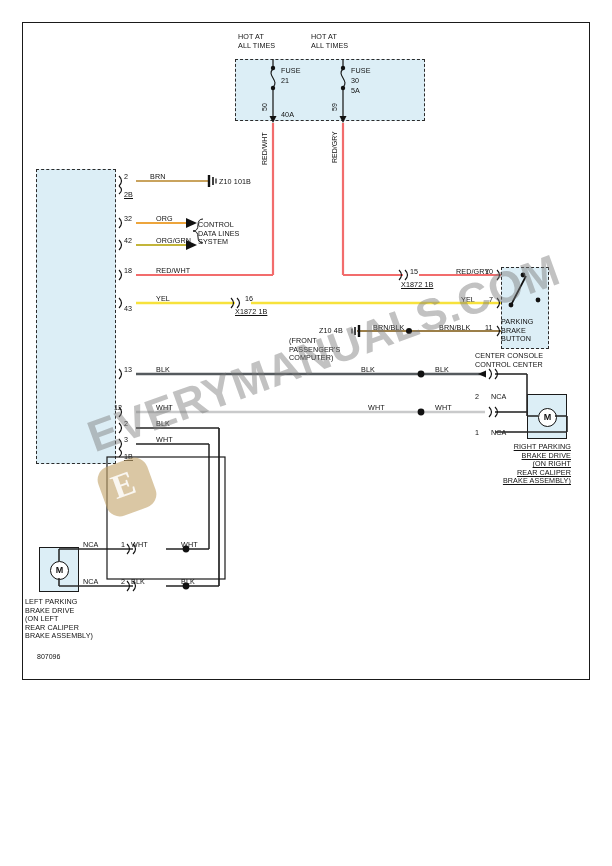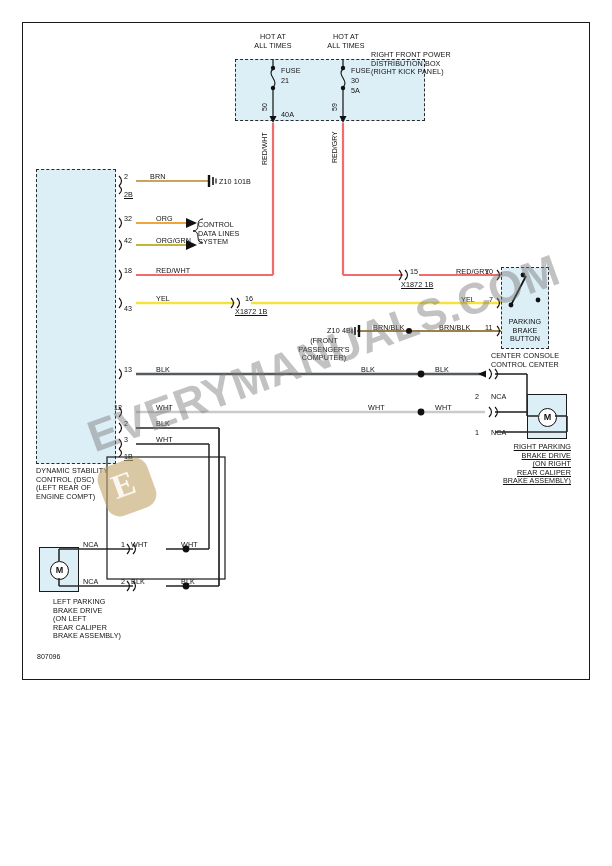--- a/index.html
+++ b/index.html
@@ -28,21 +28,21 @@
     overflow: hidden;
   }
   .txt {
     position: absolute;
     font-size: 7.2px;
     line-height: 8.6px;
     color: #111;
     white-space: pre;
     letter-spacing: 0.1px;
   }
-  .txt.c { text-align: center; }
+  .txt.c { text-align: left; }
   .txt.r { text-align: right; }
   .box-dash {
     position: absolute;
     border: 1.3px dashed #2b2b2b;
     background: #dceef6;
     box-sizing: border-box;
   }
   .box-motor {
     position: absolute;
     border: 1.2px solid #1a1a1a;
@@ -120,47 +120,40 @@
 
 <div id="page">
   <div id="sheet">
 
     <div class="box-dash" style="left:212px; top:36px; width:190px; height:62px;"></div>
 
     <div class="txt c" style="left:215px; top:10px; width:70px;">HOT AT
 ALL TIMES</div>
     <div class="txt c" style="left:288px; top:10px; width:70px;">HOT AT
 ALL TIMES</div>
-    <div class="txt" style="left:348px; top:28px; width:150px;">RIGHT FRONT POWER
-DISTRIBUTION BOX
-(RIGHT KICK PANEL)</div>
 
     <div class="txt" style="left:258px; top:44px;">FUSE</div>
     <div class="txt" style="left:258px; top:54px;">21</div>
     <div class="txt" style="left:258px; top:64px;margin-top:24px;">40A</div>
 
     <div class="txt" style="left:328px; top:44px;">FUSE</div>
     <div class="txt" style="left:328px; top:54px;">30</div>
     <div class="txt" style="left:328px; top:64px;">5A</div>
 
     <div style="position:absolute; left:238px; top:88px; font-size:7px; color:#111;
                 transform:rotate(-90deg); transform-origin:left top; white-space:nowrap;">50</div>
     <div style="position:absolute; left:308px; top:88px; font-size:7px; color:#111;
                 transform:rotate(-90deg); transform-origin:left top; white-space:nowrap;">59</div>
 
     <div style="position:absolute; left:238px; top:142px; font-size:7px; color:#111;
                 transform:rotate(-90deg); transform-origin:left top; white-space:nowrap;">RED/WHT</div>
     <div style="position:absolute; left:308px; top:140px; font-size:7px; color:#111;
                 transform:rotate(-90deg); transform-origin:left top; white-space:nowrap;">RED/GRY</div>
 
     <div class="box-dash" style="left:13px; top:146px; width:80px; height:295px;"></div>
-    <div class="txt" style="left:13px; top:444px; width:110px;">DYNAMIC STABILITY
-CONTROL (DSC)
-(LEFT REAR OF
-ENGINE COMPT)</div>
 
     <div class="txt" style="left:101px; top:150px;">2</div>
     <div class="txt underline" style="left:101px; top:168px;">2B</div>
     <div class="txt" style="left:101px; top:192px;">32</div>
     <div class="txt" style="left:101px; top:214px;">42</div>
     <div class="txt" style="left:101px; top:244px;">18</div>
     <div class="txt" style="left:101px; top:282px;">43</div>
     <div class="txt" style="left:101px; top:343px;">13</div>
     <div class="txt" style="left:91px; top:381px;">12</div>
     <div class="txt" style="left:101px; top:397px;">2</div>
@@ -223,21 +216,21 @@
     <div class="txt" style="left:468px; top:370px;">NCA</div>
     <div class="txt" style="left:468px; top:406px;">NCA</div>
 
     <div class="txt" style="left:338px; top:343px;">BLK</div>
     <div class="txt" style="left:412px; top:343px;">BLK</div>
     <div class="txt" style="left:345px; top:381px;">WHT</div>
     <div class="txt" style="left:412px; top:381px;">WHT</div>
 
     <div class="box-motor" style="left:16px; top:524px; width:40px; height:45px;"></div>
     <div class="motor-circ" style="left:27px; top:538px;">M</div>
-    <div class="txt" style="left:30px; top:575px; width:110px;">LEFT PARKING
+    <div class="txt" style="left:2px; top:575px; width:110px;">LEFT PARKING
 BRAKE DRIVE
 (ON LEFT
 REAR CALIPER
 BRAKE ASSEMBLY)</div>
 
     <div class="txt" style="left:60px; top:518px;">NCA</div>
     <div class="txt" style="left:60px; top:555px;">NCA</div>
     <div class="txt" style="left:98px; top:518px;">1</div>
     <div class="txt" style="left:98px; top:555px;">2</div>
 

